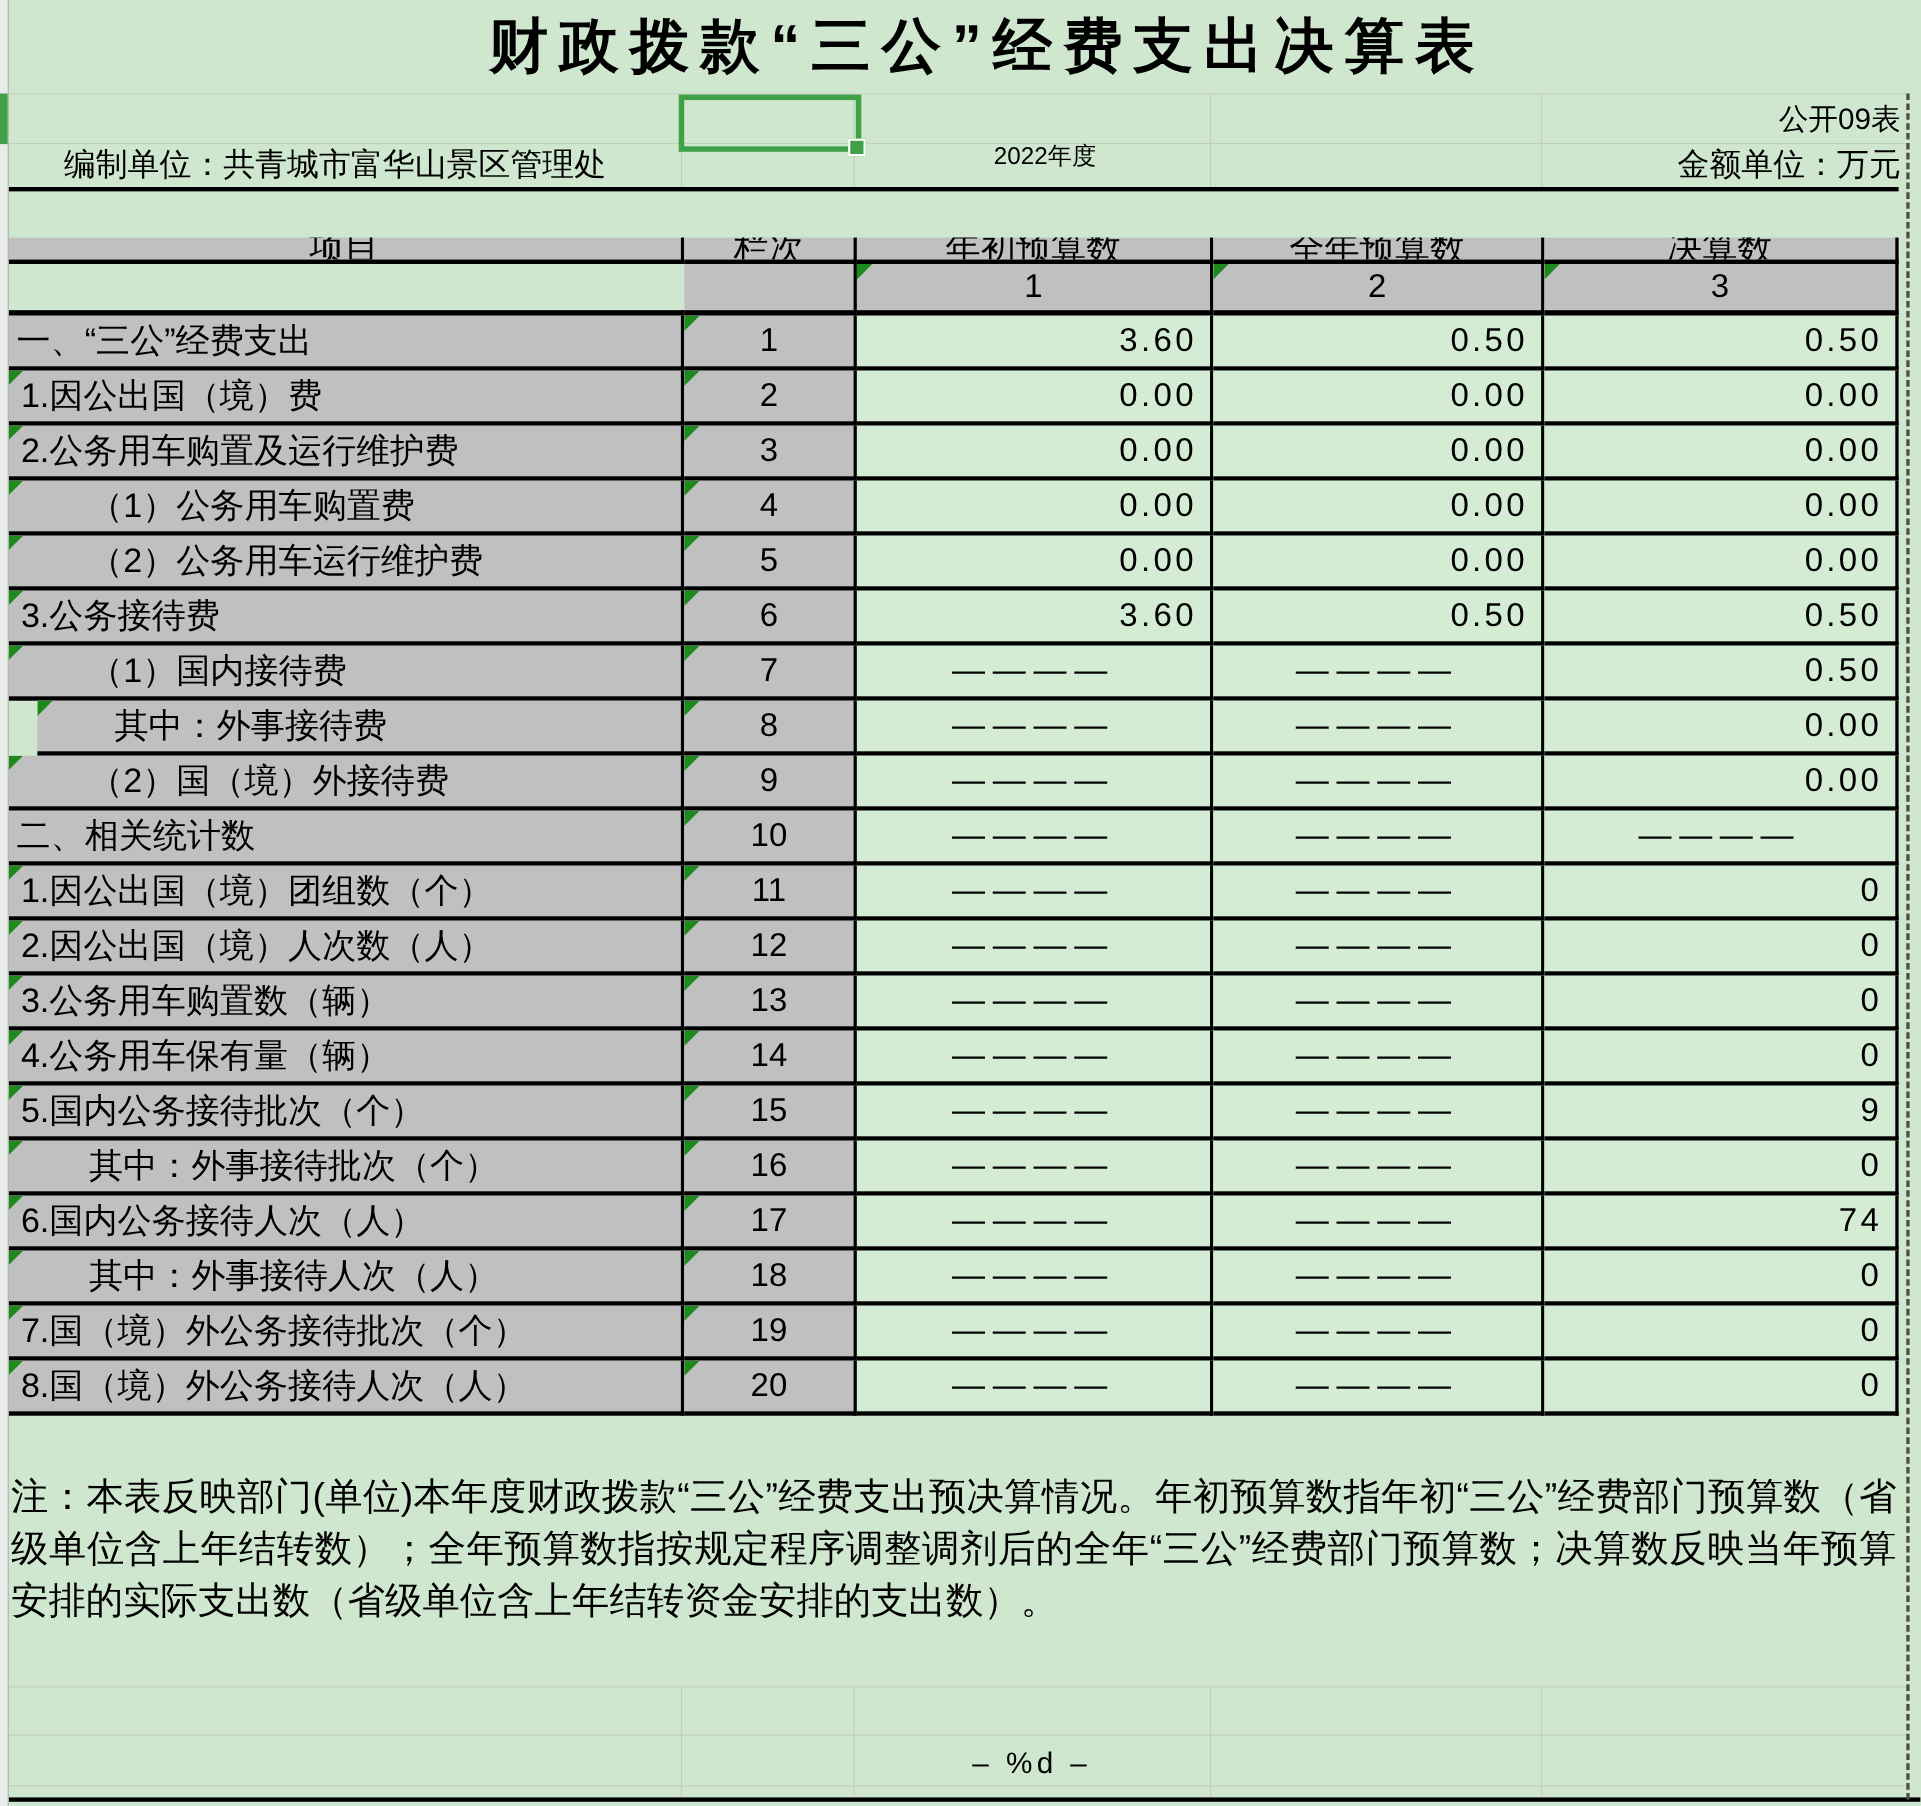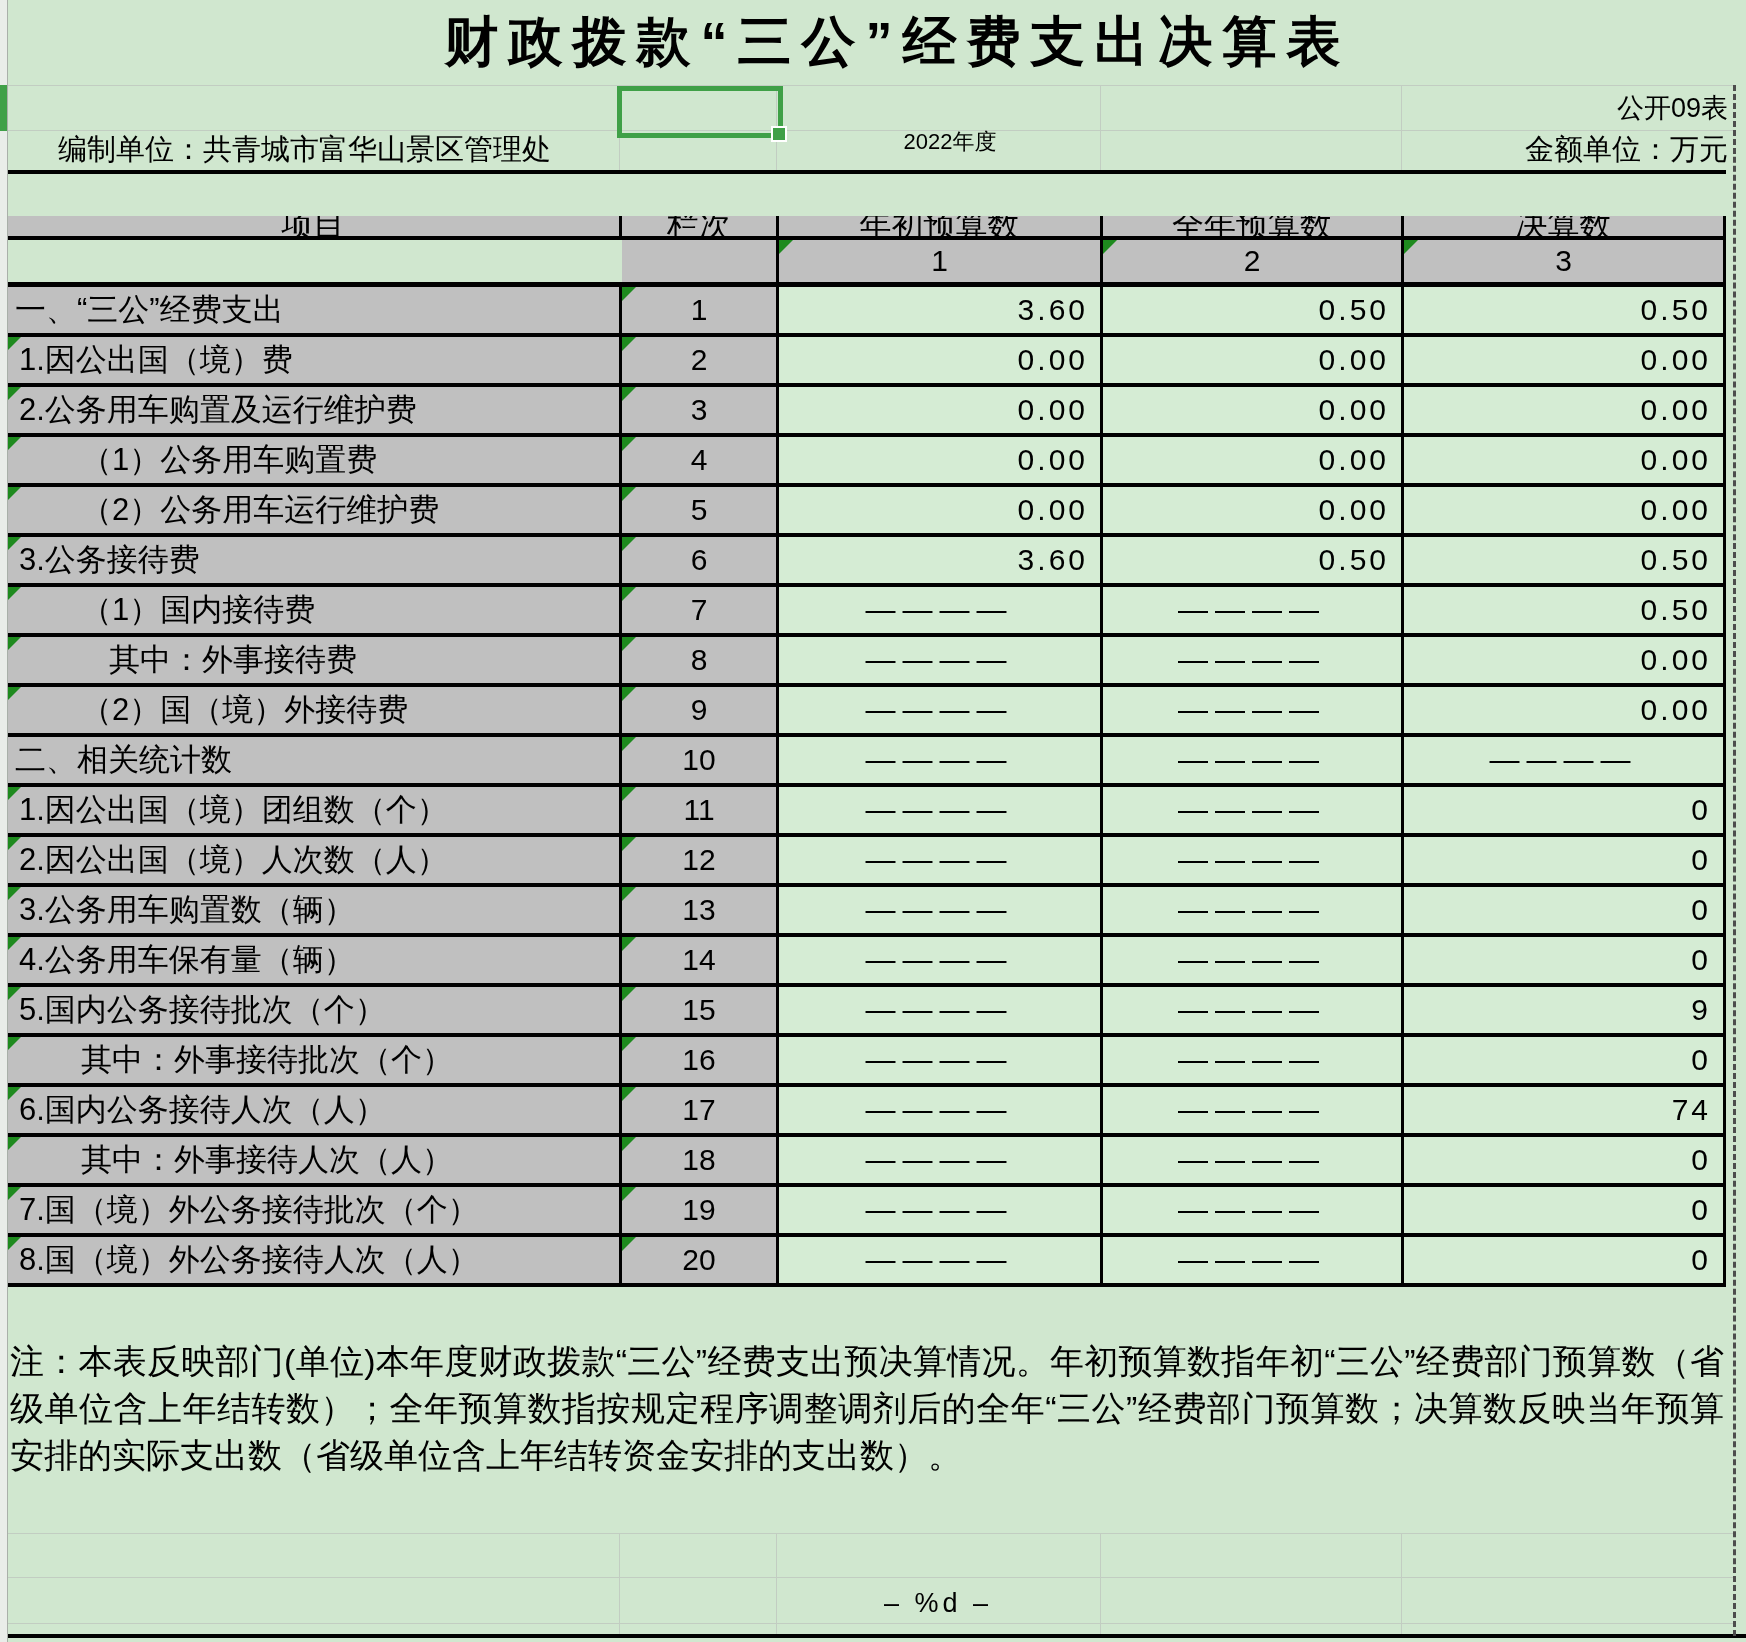--- a/index.html
+++ b/index.html
@@ -43,21 +43,21 @@
     border-left:3px solid #000;border-top:4px solid #000;}
   .cell{position:relative;display:flex;align-items:center;box-sizing:border-box;
     border-right:3px solid #000;border-bottom:4px solid #000;overflow:hidden;}
   .g{background:var(--header-gray,#c0c0c0);}
   .v{background:var(--cell-green,#d5ecd4);}
   .hc{justify-content:center;font-size:32px;margin-top:42px;}
   .cc{justify-content:center;font-size:30px;}
   .lbl{justify-content:flex-start;font-size:31px;white-space:nowrap;}
   .num{justify-content:flex-end;padding-right:12px;font-size:30px;letter-spacing:3px;}
   .dash{justify-content:center;padding-right:0;font-size:30px;letter-spacing:7px;}
-  .ind0{padding-left:8px;}.ind1{padding-left:12px;}.ind2{padding-left:74px;}.ind3{padding-left:102px;}
+  .ind0{padding-left:8px;}.ind1{padding-left:12px;}.ind2{padding-left:74px;}.ind3{padding-left:70px;margin-left:27px;}
   .hb{border-bottom-width:5px;}
   .tri{position:absolute;left:0;top:0;width:0;height:0;
     border-top:14px solid var(--triangle-green,#1e8a1e);border-right:14px solid transparent;}
 
   
   .note{left:10px;top:1338px;width:1714px;font-size:34px;line-height:47px;z-index:2;
     text-align:justify;}
 
   
   .page-text{left:776px;top:1583px;width:324px;height:40px;display:flex;align-items:center;justify-content:center;

